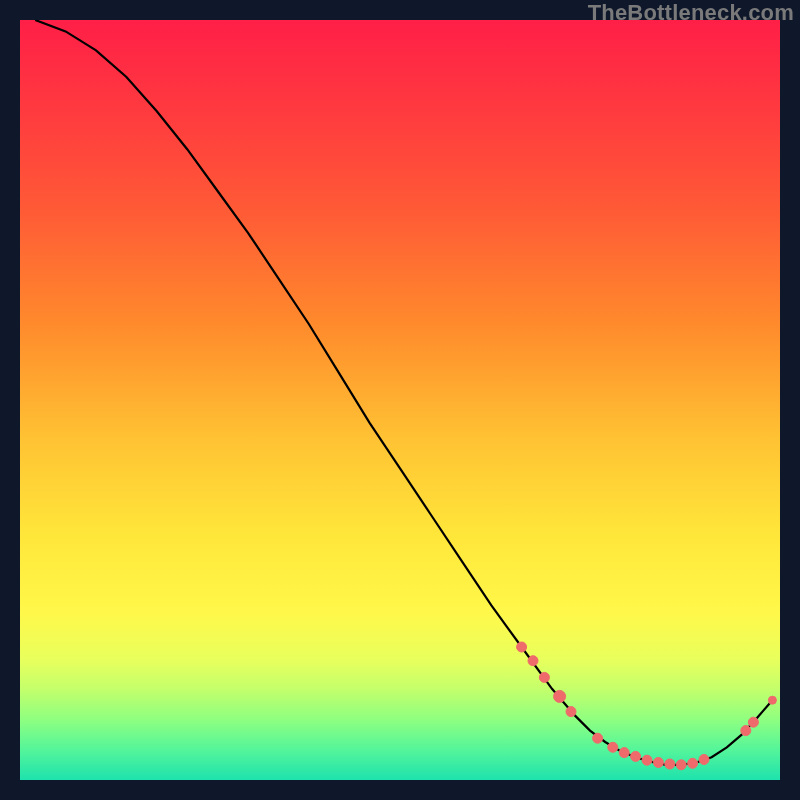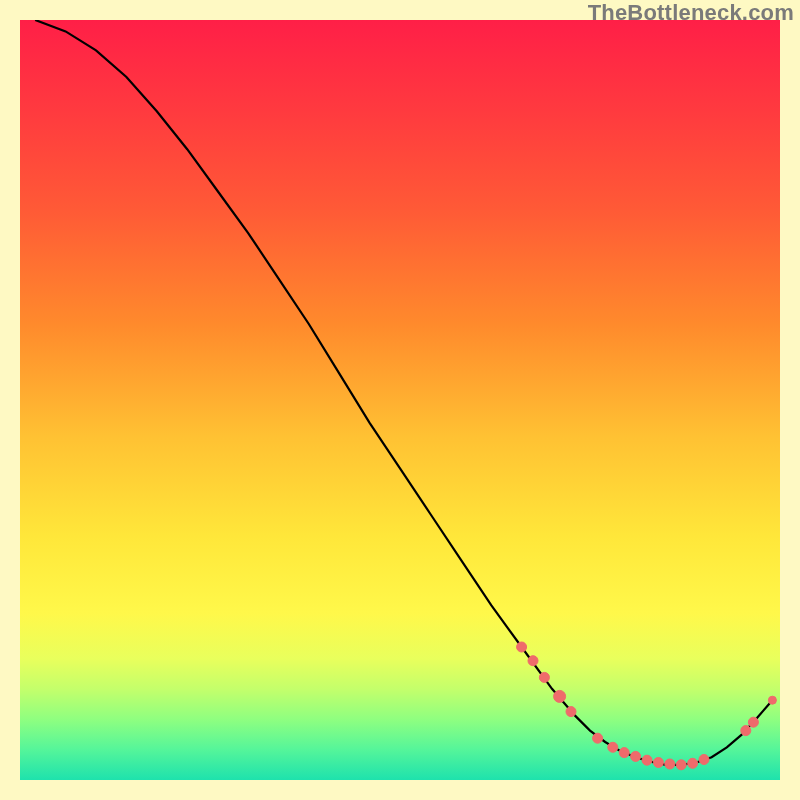--- a/index.html
+++ b/index.html
@@ -7,21 +7,21 @@
     padding: 0;
     width: 800px;
     height: 800px;
     background: #000;
     overflow: hidden;
   }
   .stage {
     position: relative;
     width: 800px;
     height: 800px;
-    background: #fef9c3;
+    background: #0f172a;
   }
   .plot {
     position: absolute;
     left: 20px;
     top: 20px;
     width: 760px;
     height: 760px;
     
     background: linear-gradient(
       to bottom,

